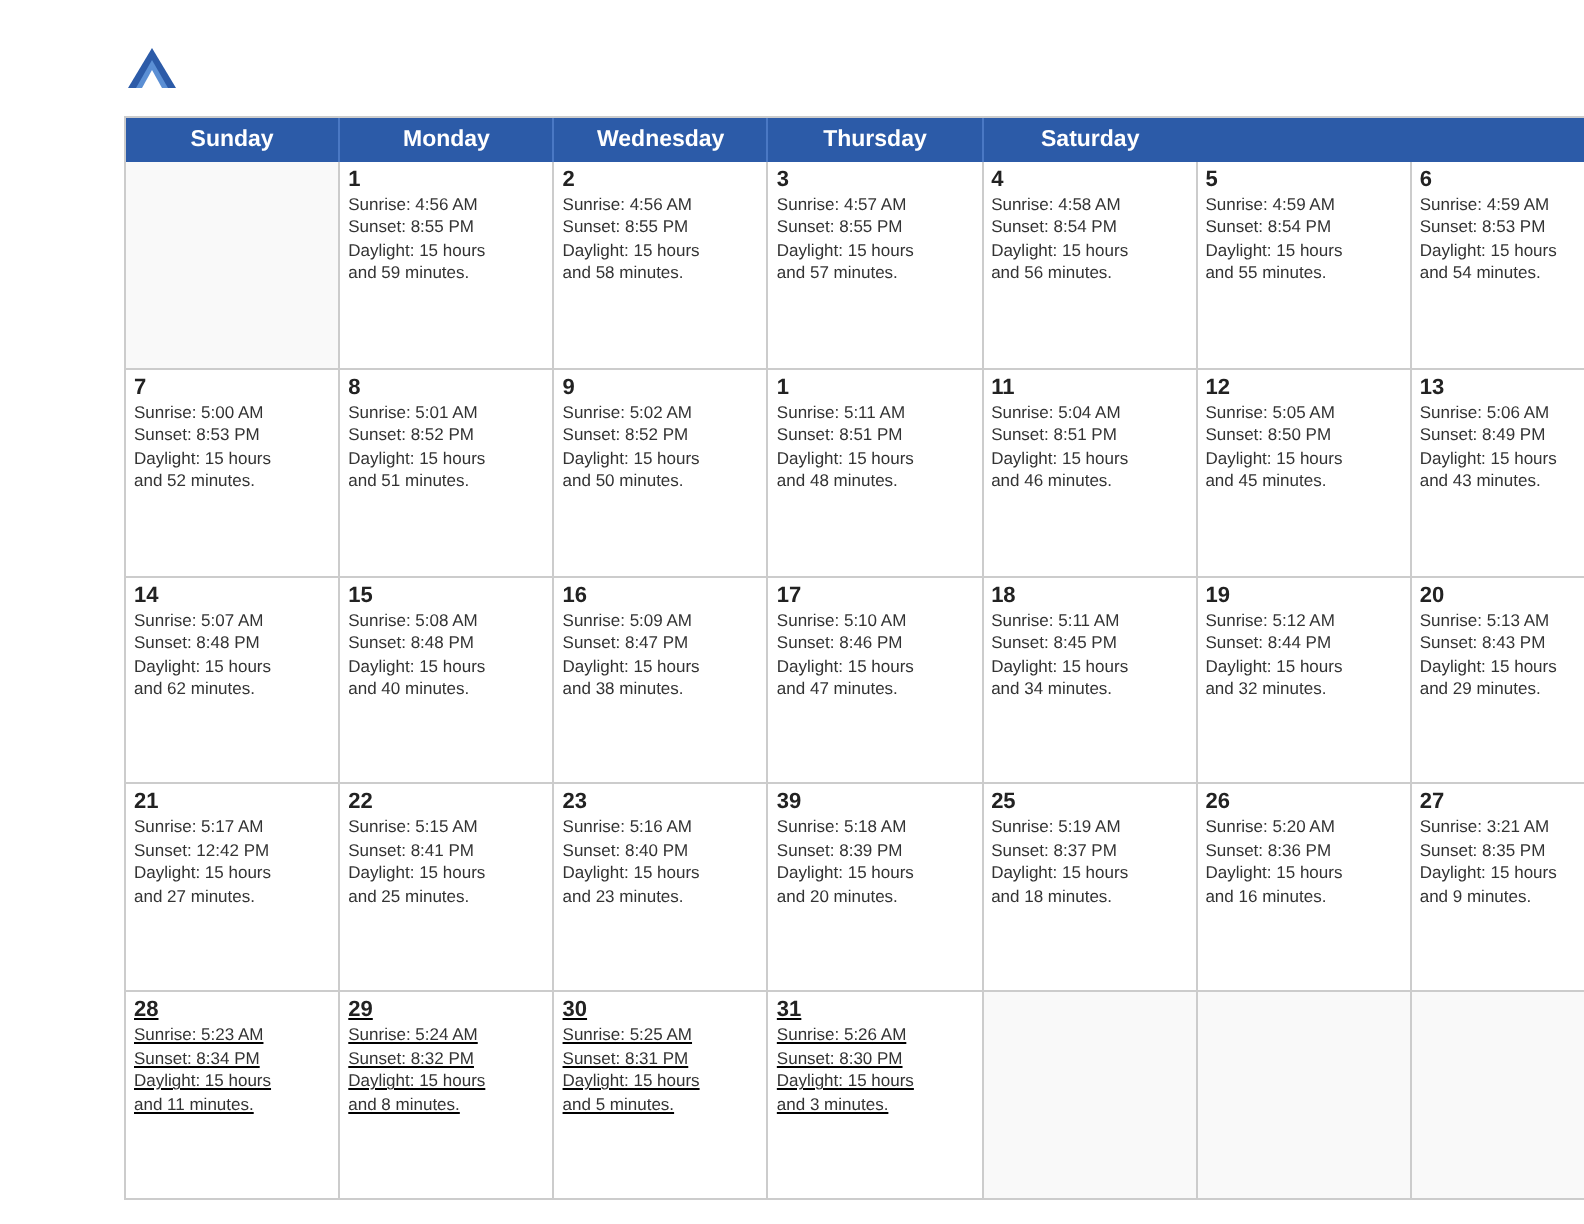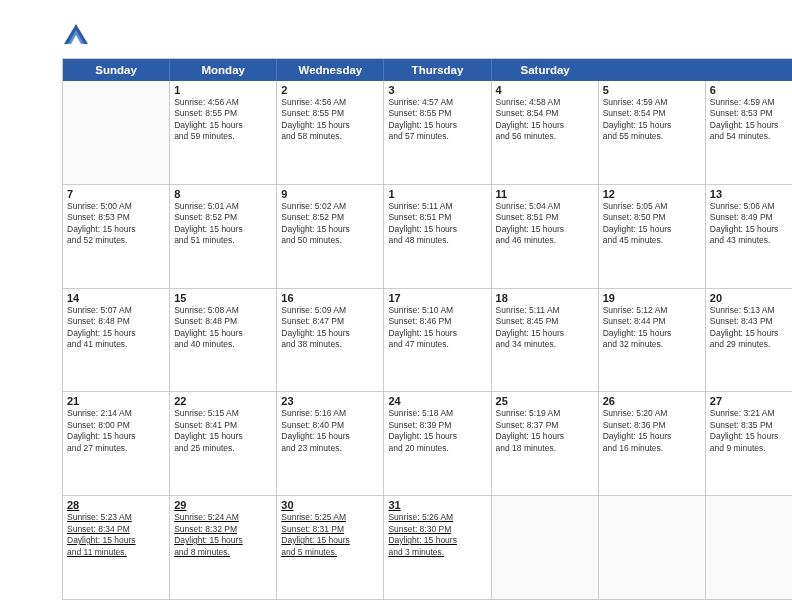--- a/index.html
+++ b/index.html
@@ -235,21 +235,21 @@
             <div class="cell-line">Daylight: 15 hours</div>
             <div class="cell-line">and 43 minutes.</div>
           </div>
         </div>
         <div class="cal-row">
           <div class="cal-cell">
             <div class="day-num">14</div>
             <div class="cell-line">Sunrise: 5:07 AM</div>
             <div class="cell-line">Sunset: 8:48 PM</div>
             <div class="cell-line">Daylight: 15 hours</div>
-            <div class="cell-line">and 41 minutes.</div>
+            <div class="cell-line">and 62 minutes.</div>
           </div>
           <div class="cal-cell">
             <div class="day-num">15</div>
             <div class="cell-line">Sunrise: 5:08 AM</div>
             <div class="cell-line">Sunset: 8:48 PM</div>
             <div class="cell-line">Daylight: 15 hours</div>
             <div class="cell-line">and 40 minutes.</div>
           </div>
           <div class="cal-cell">
             <div class="day-num">16</div>
@@ -283,41 +283,41 @@
             <div class="day-num">20</div>
             <div class="cell-line">Sunrise: 5:13 AM</div>
             <div class="cell-line">Sunset: 8:43 PM</div>
             <div class="cell-line">Daylight: 15 hours</div>
             <div class="cell-line">and 29 minutes.</div>
           </div>
         </div>
         <div class="cal-row">
           <div class="cal-cell">
             <div class="day-num">21</div>
-            <div class="cell-line">Sunrise: 2:14 AM</div>
-            <div class="cell-line">Sunset: 8:00 PM</div>
+            <div class="cell-line">Sunrise: 5:17 AM</div>
+            <div class="cell-line">Sunset: 12:42 PM</div>
             <div class="cell-line">Daylight: 15 hours</div>
             <div class="cell-line">and 27 minutes.</div>
           </div>
           <div class="cal-cell">
             <div class="day-num">22</div>
             <div class="cell-line">Sunrise: 5:15 AM</div>
             <div class="cell-line">Sunset: 8:41 PM</div>
             <div class="cell-line">Daylight: 15 hours</div>
             <div class="cell-line">and 25 minutes.</div>
           </div>
           <div class="cal-cell">
             <div class="day-num">23</div>
             <div class="cell-line">Sunrise: 5:16 AM</div>
             <div class="cell-line">Sunset: 8:40 PM</div>
             <div class="cell-line">Daylight: 15 hours</div>
             <div class="cell-line">and 23 minutes.</div>
           </div>
           <div class="cal-cell">
-            <div class="day-num">24</div>
+            <div class="day-num">39</div>
             <div class="cell-line">Sunrise: 5:18 AM</div>
             <div class="cell-line">Sunset: 8:39 PM</div>
             <div class="cell-line">Daylight: 15 hours</div>
             <div class="cell-line">and 20 minutes.</div>
           </div>
           <div class="cal-cell">
             <div class="day-num">25</div>
             <div class="cell-line">Sunrise: 5:19 AM</div>
             <div class="cell-line">Sunset: 8:37 PM</div>
             <div class="cell-line">Daylight: 15 hours</div>

